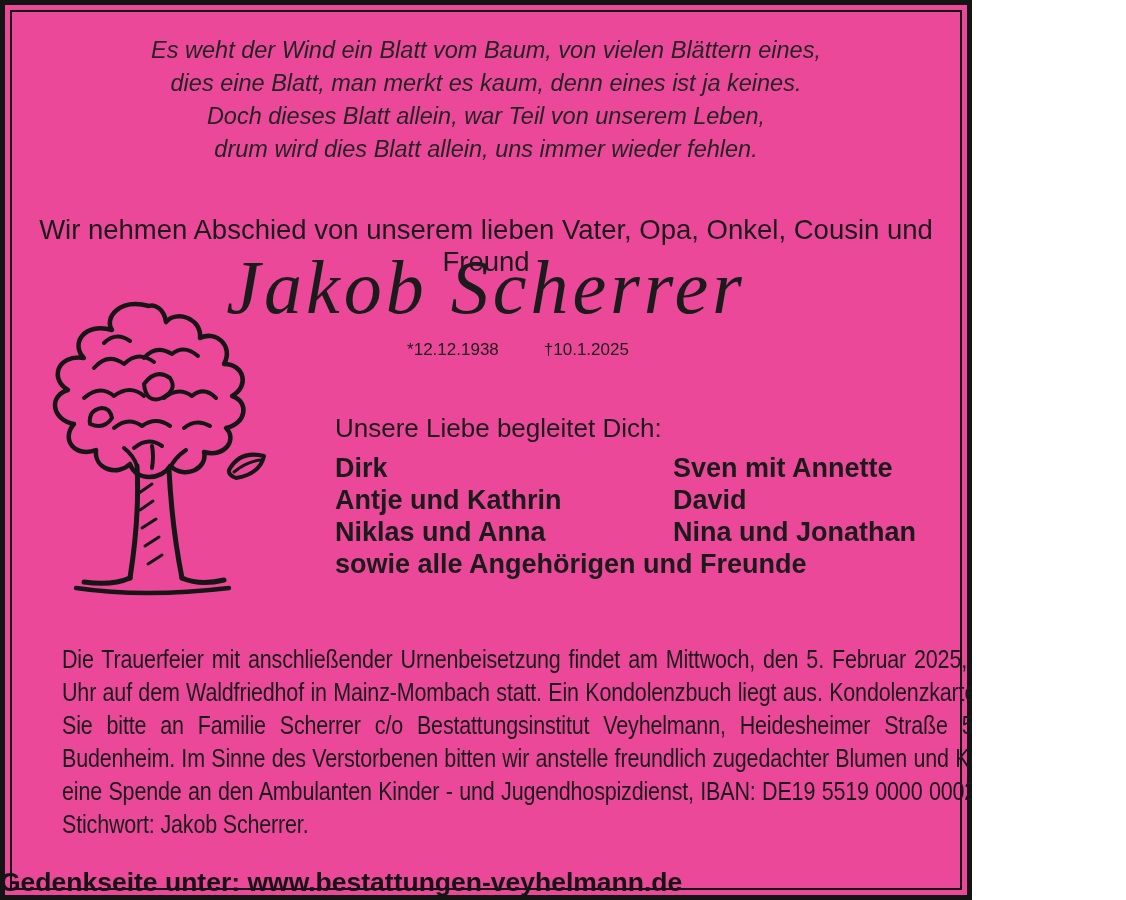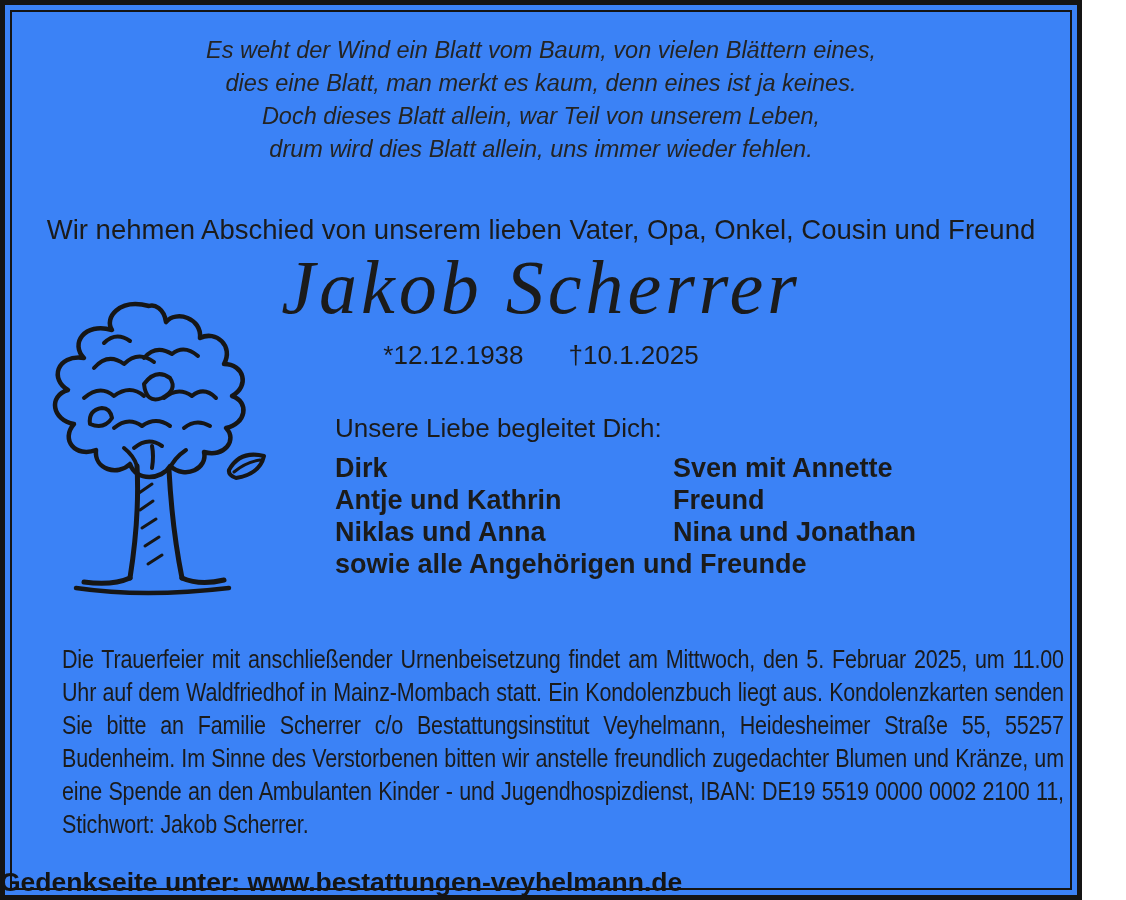--- a/index.html
+++ b/index.html
@@ -1,20 +1,20 @@
 <!DOCTYPE html>
 <html><head>
 <meta charset="utf-8">
 <style>
   html, body { margin: 0; padding: 0; background: #ffffff; }
   .page {
     position: relative;
-    width: 1082px;
+    width: 972px;
     height: 900px;
-    background: #3b82f6;
+    background: #ec4899;
     color: #1b1b1b;
     font-family: "Liberation Sans", sans-serif;
     overflow: hidden;
   }
   .frame-outer {
     position: absolute; inset: 0;
     border: 5px solid #141414;
     pointer-events: none;
   }
   .frame-inner {
@@ -43,22 +43,23 @@
     font-family: cursive;
     font-style: italic;
     font-size: 76px;
     letter-spacing: 4px;
     color: #1b1b1b;
     white-space: nowrap;
   }
   .dates {
     position: absolute; top: 340px; left: 0; width: 100%;
     display: flex; justify-content: center; gap: 45px;
-    font-size: 26px;
+    font-size: 17px;
     color: #1b1b1b;
+    padding-left: 32px;
   }
   .tree {
     position: absolute; left: 24px; top: 288px;
   }
   .mourners {
     position: absolute; left: 335px; top: 412px;
   }
   .mourners-heading {
     font-size: 26px;
     line-height: 32px;
@@ -150,21 +151,21 @@
       <path class="sketch" stroke-width="3" d="M210 184 Q222 174 236 172"></path>
     </g>
   </svg>
 
   <div class="mourners">
     <p class="mourners-heading">Unsere Liebe begleitet Dich:</p>
     <div class="mourners-grid">
       <span>Dirk</span>
       <span>Sven mit Annette</span>
       <span>Antje und Kathrin</span>
-      <span>Freund</span>
+      <span>David</span>
       <span>Niklas und Anna</span>
       <span>Nina und Jonathan</span>
       <span>sowie alle Angehörigen und Freunde</span>
     </div>
   </div>
 
   <div class="details">Die Trauerfeier mit anschließender Urnenbeisetzung findet am Mittwoch, den 5. Februar 2025, um 11.00 Uhr auf dem Waldfriedhof in Mainz-Mombach statt. Ein Kondolenzbuch liegt aus. Kondolenzkarten senden Sie bitte an Familie Scherrer c/o Bestattungsinstitut Veyhelmann, Heidesheimer Straße 55, 55257 Budenheim. Im Sinne des Verstorbenen bitten wir anstelle freundlich zugedachter Blumen und Kränze, um eine Spende an den Ambulanten Kinder - und Jugendhospizdienst, IBAN: DE19 5519 0000 0002 2100 11, Stichwort: Jakob Scherrer.</div>
 
   <div class="memorial">Gedenkseite unter: www.bestattungen-veyhelmann.de</div>
 </div>

